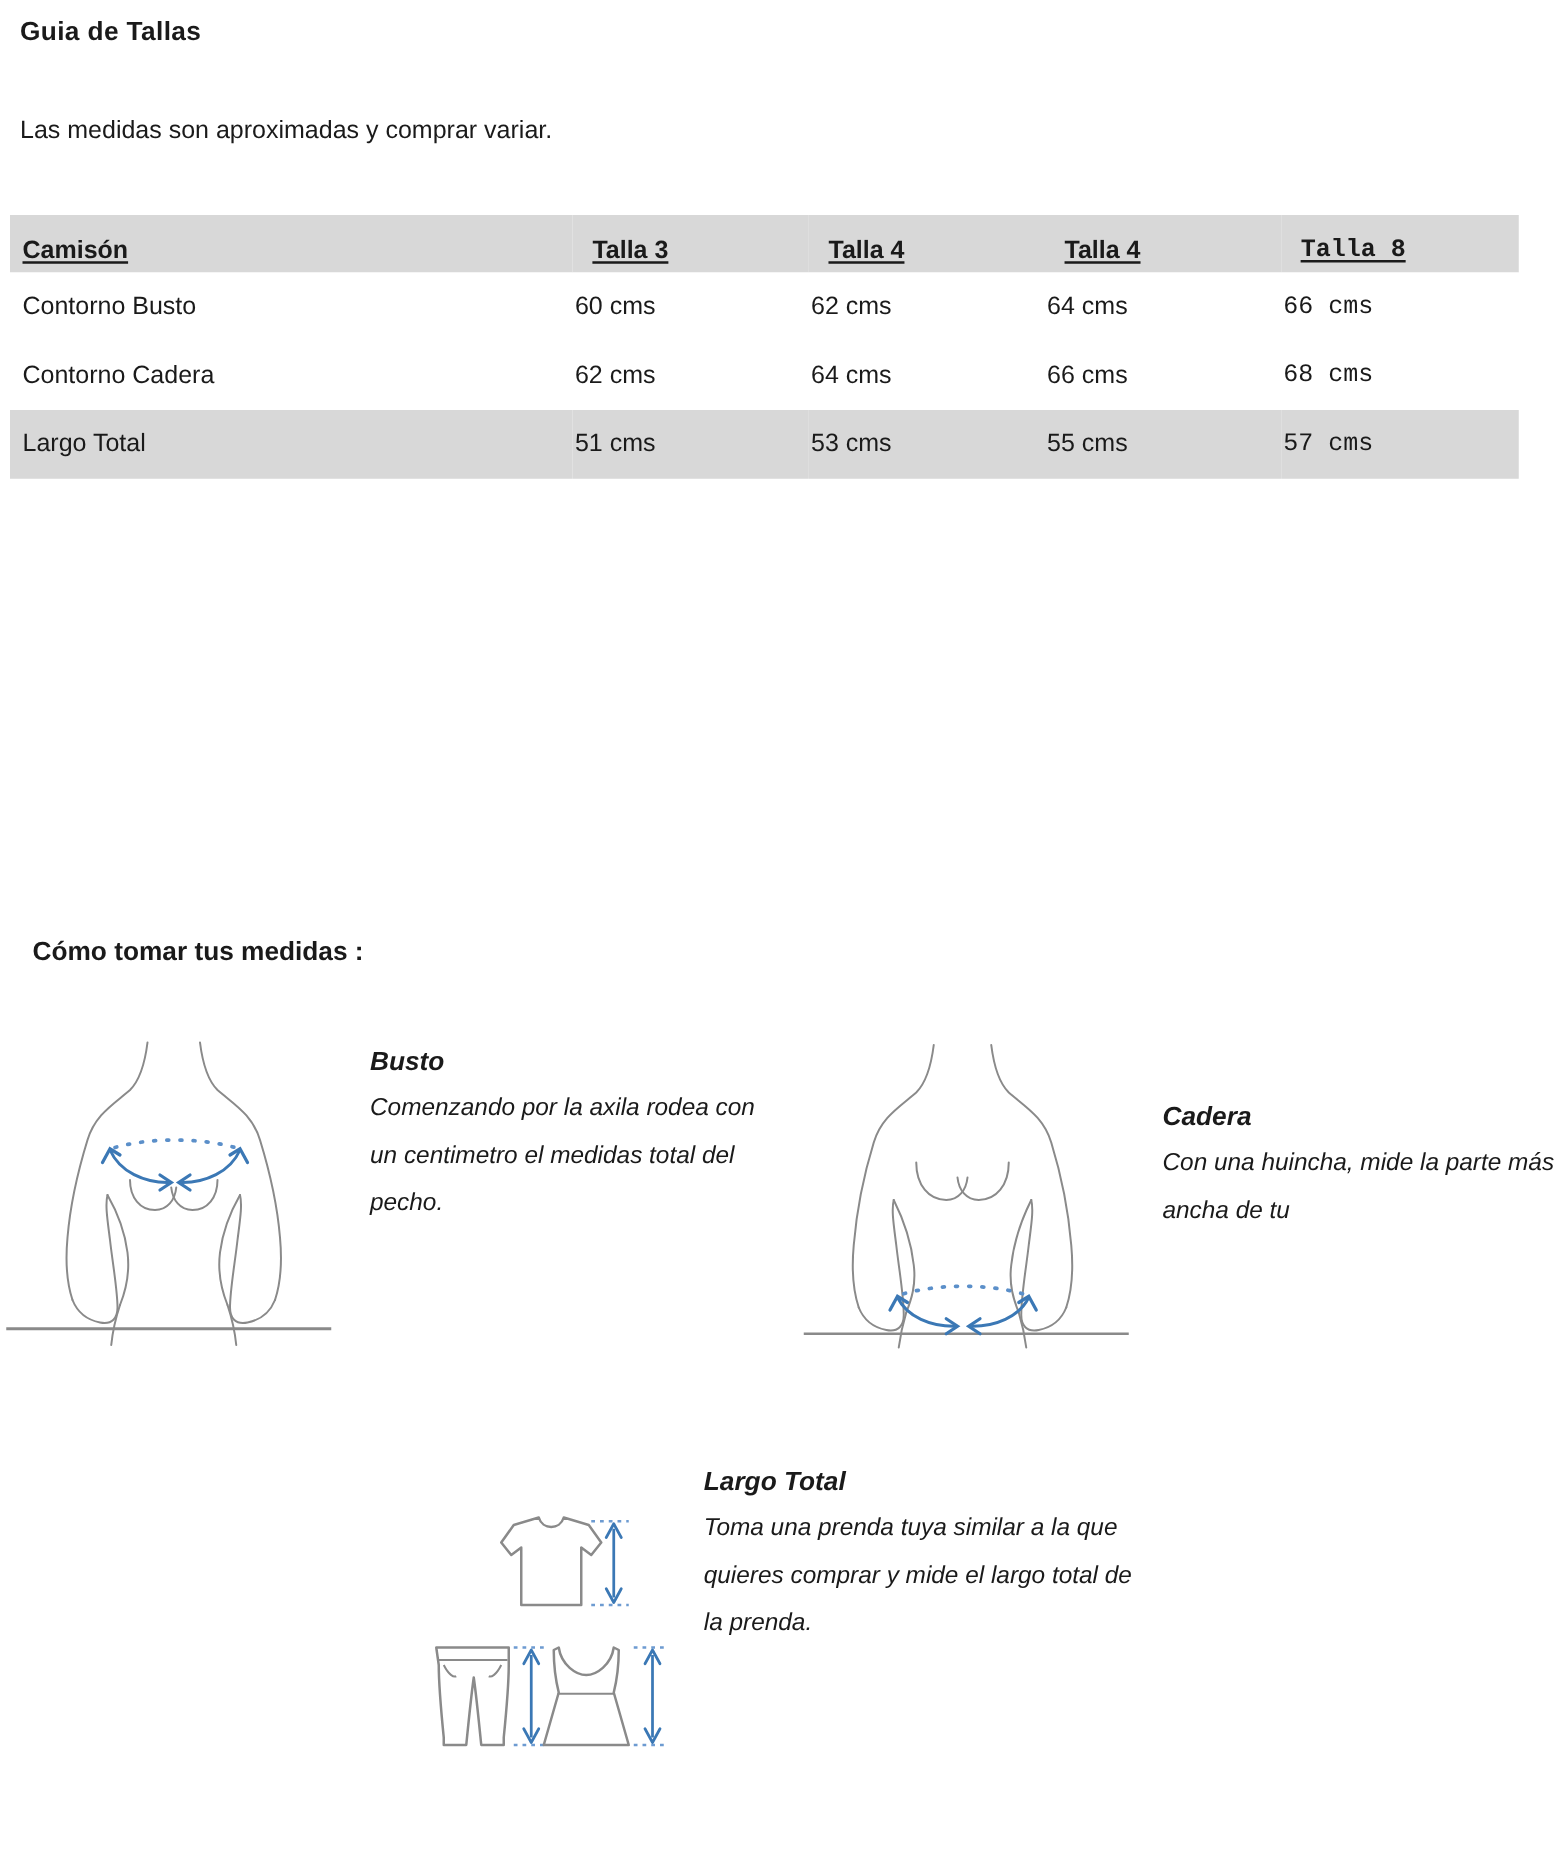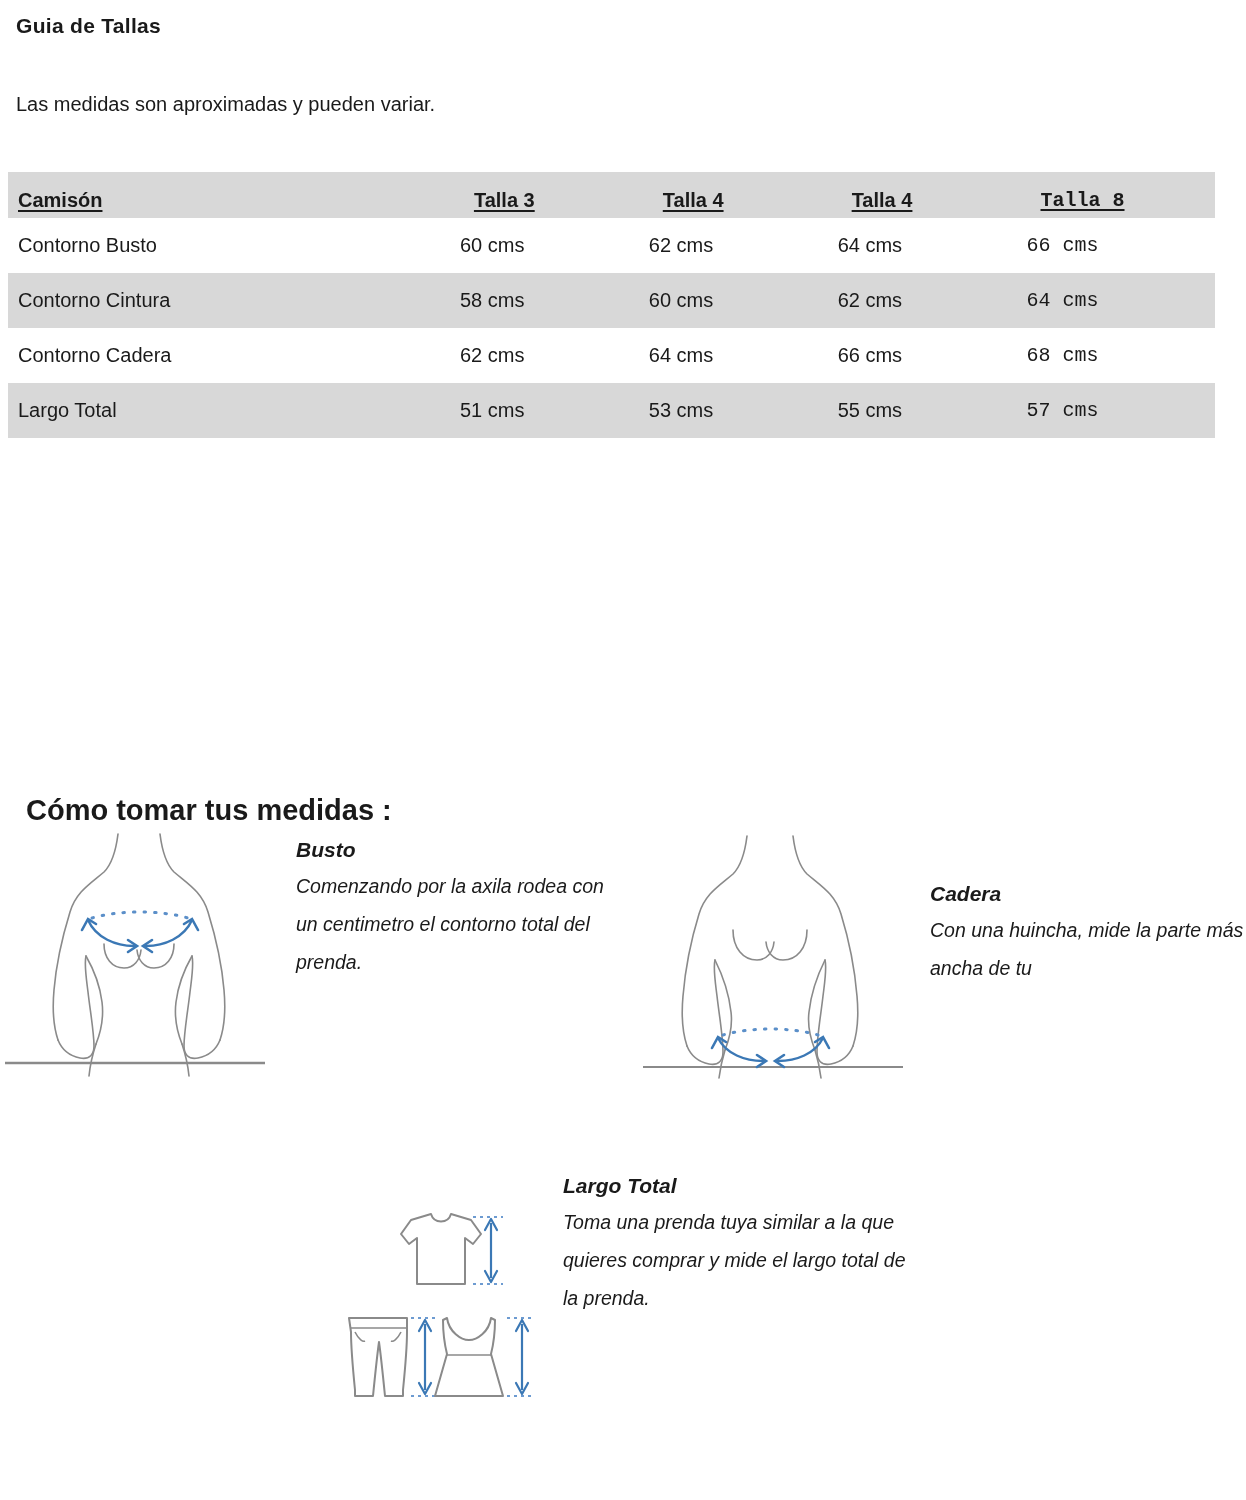--- a/index.html
+++ b/index.html
@@ -58,21 +58,21 @@
   .col-v0 { width: 196px; }
   .col-v1 { width: 196px; }
   .col-v2 { width: 196px; }
   .col-v3 { width: 196px; font-family: Liberation Mono, monospace; }
 
   #size-table .val { padding-left: 2px; margin-top: 31px; }
 
   
   #howto-title {
     position: absolute; left: 26px; top: 750px;
-    font-size: 29px; font-weight: bold; margin-top: 44px;
+    font-size: 21px; font-weight: bold;
   }
 
   .measure-block { position: absolute; font-style: italic; }
   .measure-heading {
     font-size: 21px; font-weight: bold;
     margin: 0 0 6px 0; line-height: 1.1;
   }
   .measure-desc {
     font-size: 19.5px; line-height: 38px;
     margin: 0;
@@ -86,21 +86,21 @@
   #busto-figure  { left: 0px;   top: 820px; }
   #cadera-figure { left: 625px; top: 822px; }
   #garment-figure{ left: 335px; top: 1200px; }
 
   svg { display: block; }
 </style>
 </head>
 <body>
 
 <div id="page-title">Guia de Tallas</div>
-<div id="intro-text">Las medidas son aproximadas y pueden variar.</div>
+<div id="intro-text">Las medidas son aproximadas y comprar variar.</div>
 
 <table id="size-table">
   <thead>
     <tr>
       <th class="col-label">
         <span>Camisón</span>
       </th>
       <th class="col-v0">
         <span>Talla 3</span>
       </th>
@@ -116,27 +116,20 @@
     </tr>
   </thead>
   <tbody>
     <tr class="odd">
       <td class="col-label">Contorno Busto</td>
       <td class="col-v0 val">60 cms</td>
       <td class="col-v1 val">62 cms</td>
       <td class="col-v2 val">64 cms</td>
       <td class="col-v3 val">66 cms</td>
     </tr>
-    <tr class="even">
-      <td class="col-label">Contorno Cintura</td>
-      <td class="col-v0 val">58 cms</td>
-      <td class="col-v1 val">60 cms</td>
-      <td class="col-v2 val">62 cms</td>
-      <td class="col-v3 val">64 cms</td>
-    </tr>
     <tr class="odd">
       <td class="col-label">Contorno Cadera</td>
       <td class="col-v0 val">62 cms</td>
       <td class="col-v1 val">64 cms</td>
       <td class="col-v2 val">66 cms</td>
       <td class="col-v3 val">68 cms</td>
     </tr>
     <tr class="even">
       <td class="col-label">Largo Total</td>
       <td class="col-v0 val">51 cms</td>
@@ -190,21 +183,21 @@
       <path d="M152,120 L143,126 L152,132" stroke-width="2.6"></path>
 
       <path d="M82,110 L88,99 L96,104" stroke-width="2.6"></path>
       <path d="M198,110 L192,99 L184,104" stroke-width="2.6"></path>
     </g>
   </svg>
 </div>
 
 <div class="measure-block" id="busto-text">
   <div class="measure-heading">Busto</div>
-  <div class="measure-desc">Comenzando por la axila rodea con un centimetro el contorno total del prenda.</div>
+  <div class="measure-desc">Comenzando por la axila rodea con un centimetro el medidas total del pecho.</div>
 </div>
 
 <div class="figure" id="cadera-figure">
   <svg width="290" height="262" viewBox="0 0 290 262">
     <g fill="none" stroke="#8a8a8a" stroke-width="1.6" stroke-linecap="round" stroke-linejoin="round">
       <path d="M122,14 C120,30 116,44 108,52 C94,64 80,72 74,92
                C66,118 60,150 58,174 C56,196 58,212 62,224"></path>
       <path d="M168,14 C170,30 174,44 182,52 C196,64 210,72 216,92
                C224,118 230,150 232,174 C234,196 232,212 228,224"></path>
       <path d="M62,224 C66,234 74,240 84,242 C94,244 98,238 98,230

